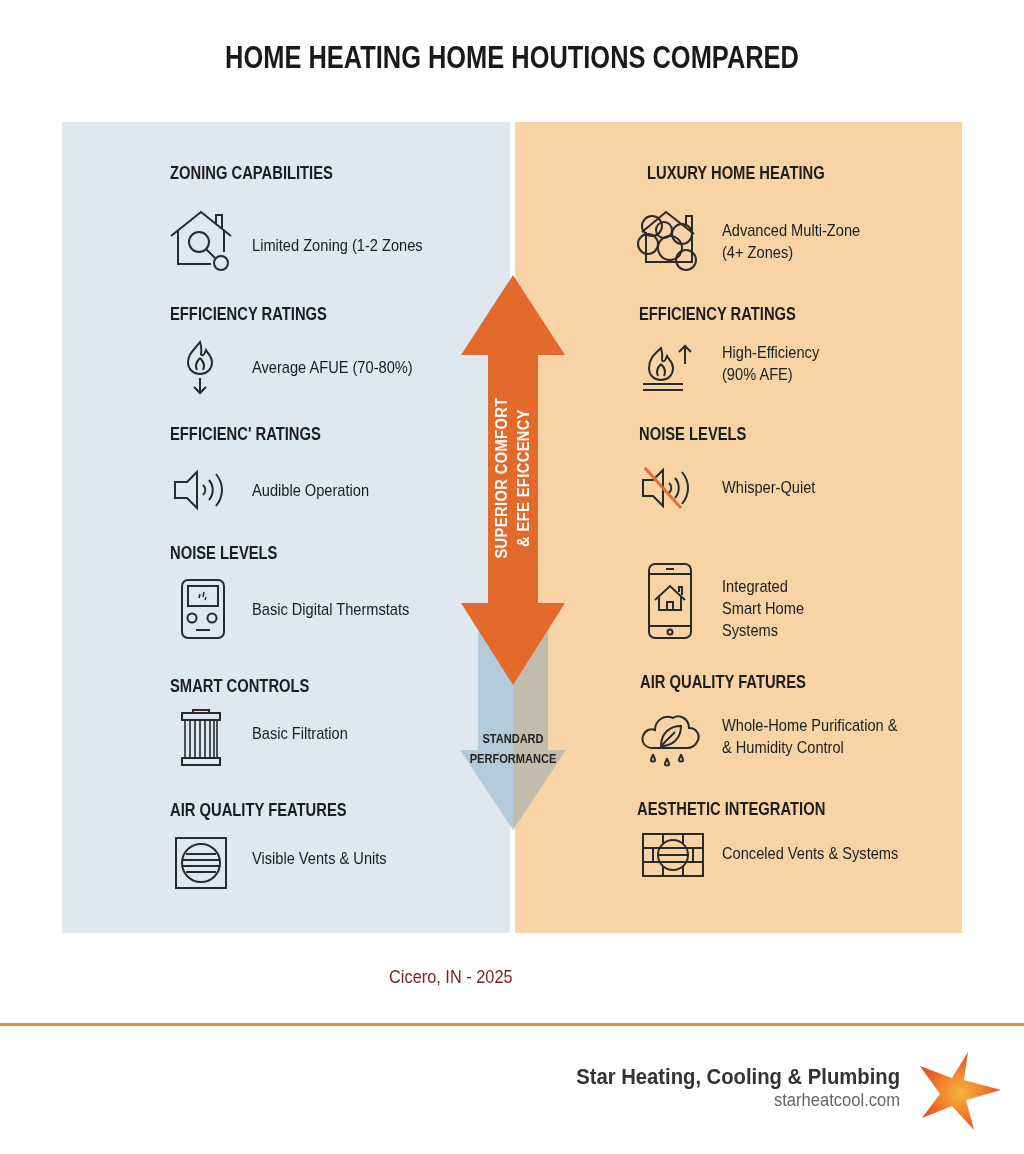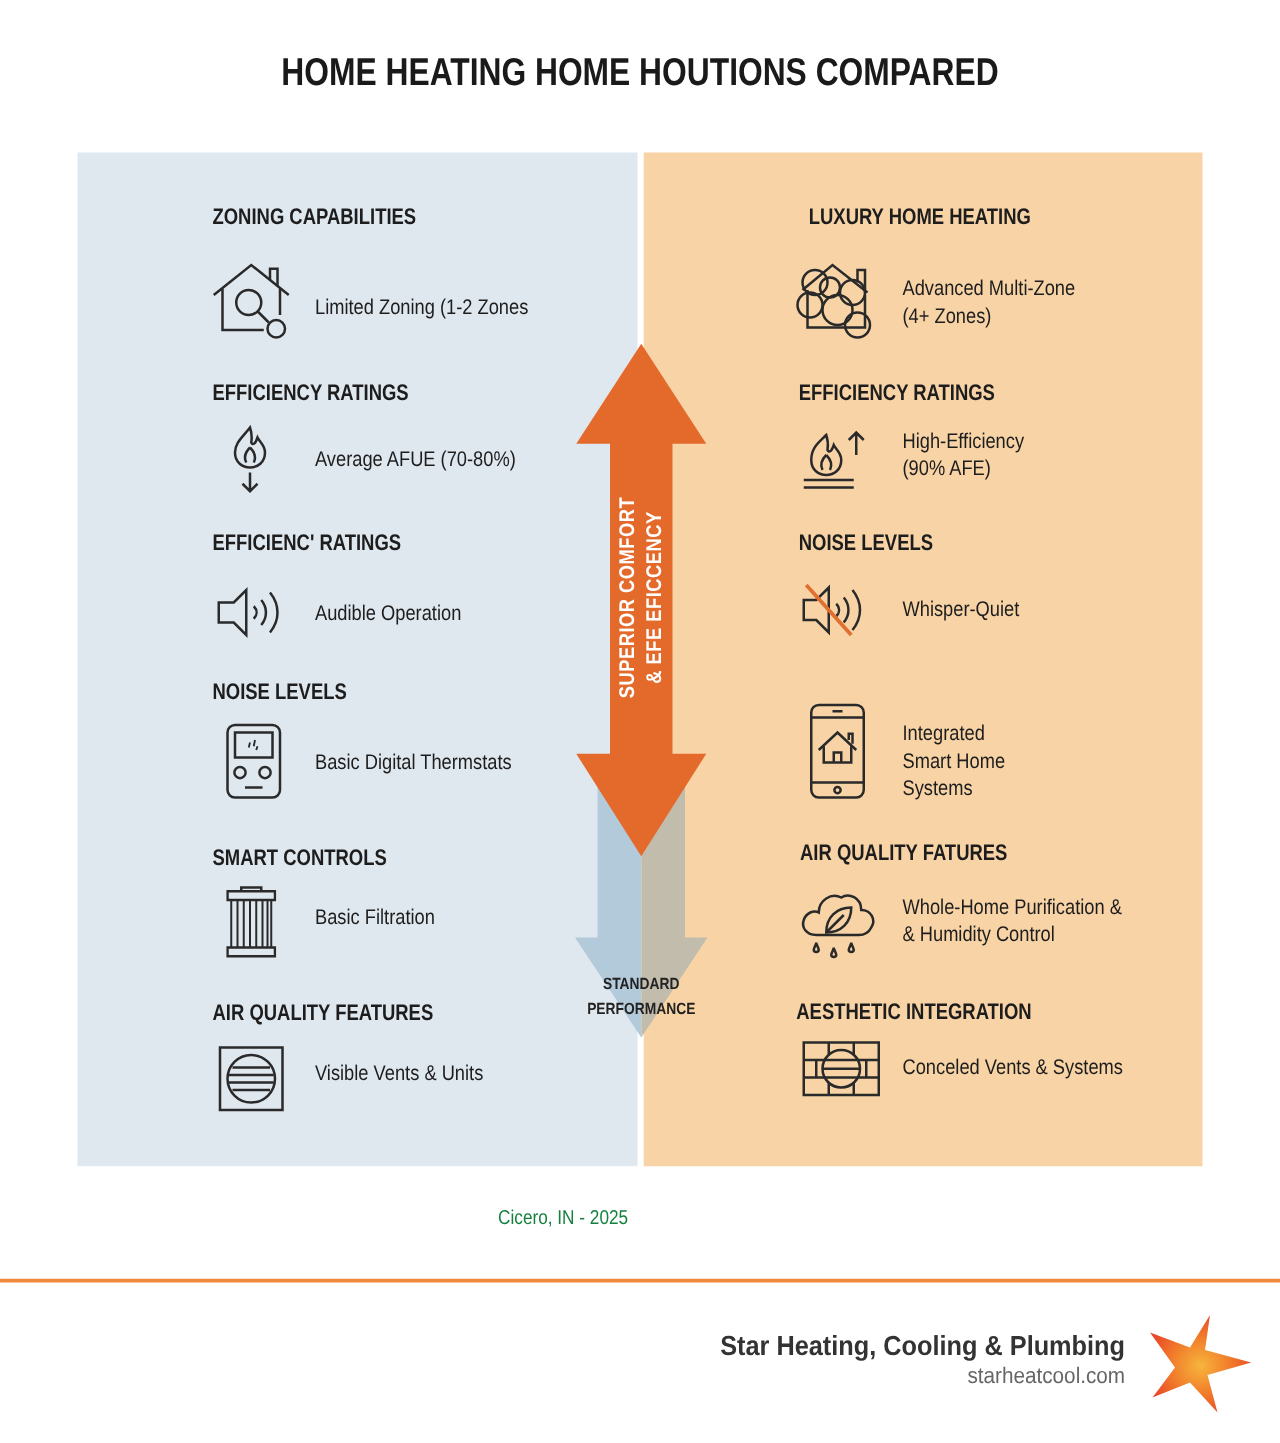--- a/index.html
+++ b/index.html
@@ -16,24 +16,24 @@
   .label { position:absolute; font-size:17px; white-space:nowrap; line-height:22px;
            transform:scaleX(0.86); transform-origin:left center; color:#1d1d1d; }
   .icon { position:absolute; }
   .icon svg { display:block; }
   .arrow-wrap { position:absolute; left:460px; top:275px; width:106px; height:565px; }
   .arrow-text { position:absolute; left:513px; top:478px; transform:translate(-50%,-50%) rotate(-90deg);
                 color:#ffffff; font-weight:bold; font-size:17px; line-height:22px; text-align:center;
                 white-space:nowrap; letter-spacing:0.5px; }
   .arrow-text .scale { display:inline-block; transform:scaleX(0.86); }
   .std-text { position:absolute; left:460px; top:729px; width:106px; text-align:center;
-              font-size:13px; font-weight:bold; line-height:20px; color:#222;margin-top:48px; }
+              font-size:13px; font-weight:bold; line-height:20px; color:#222; }
   .std-text span { display:block; transform:scaleX(0.85); }
-  .caption { position:absolute; left:0; top:966px; width:901px; text-align:center; font-size:16px;
-             color:#15803d; }
+  .caption { position:absolute; left:0; top:966px; width:901px; text-align:center; font-size:19px;
+             color:#7f1d1d; }
   .caption span { display:inline-block; transform:scaleX(0.86); }
   .rule { position:absolute; left:0; top:1023px; width:1024px; height:3px; background:#f08a3c; }
   .brand-name { position:absolute; right:124px; top:1064px; font-size:22px; font-weight:bold; color:#333;
                 white-space:nowrap; transform:scaleX(0.92); transform-origin:right center; }
   .brand-url { position:absolute; right:124px; top:1090px; font-size:18px; color:#666;
                white-space:nowrap; transform:scaleX(0.92); transform-origin:right center; }
   .star { position:absolute; left:918px; top:1050px; }
 </style>
 </head>
 <body>

